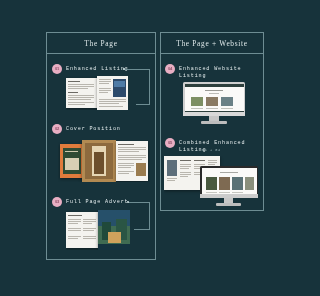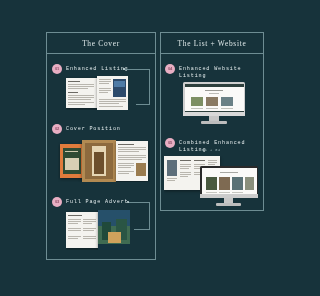--- a/index.html
+++ b/index.html
@@ -67,21 +67,21 @@
   .mon-neck{position:absolute;background:#c6c6c6;}
   .mon-foot{position:absolute;background:#bdbdbd;border-radius:1px;}
 </style>
 </head>
 <body>
 
 <div class="board">
 
   <div class="col col-left">
     <div class="col-head">
-      <span class="col-head-txt">The Cover</span>
+      <span class="col-head-txt">The Page</span>
     </div>
   </div>
 
   <div class="item-head" style="left:52px;top:64px;">
     <span class="badge">01</span>
     <span class="item-label">Enhanced Listing</span>
   </div>
 
   <div class="conn conn-h" style="left:124px;top:69px;width:26px;"></div>
   <div class="conn conn-v" style="left:149px;top:69px;height:36px;"></div>
@@ -192,21 +192,21 @@
       <div class="blk" style="left:0;top:16px;width:32px;height:24px;background:#3f6b52;"></div>
       <div class="blk" style="left:4px;top:12px;width:9px;height:18px;background:#20493a;"></div>
       <div class="blk" style="left:18px;top:9px;width:11px;height:21px;background:#2a5544;"></div>
       <div class="blk" style="left:10px;top:22px;width:13px;height:11px;background:#cfa25c;"></div>
       <div class="blk" style="left:0;top:34px;width:32px;height:6px;background:#14333f;"></div>
     </div>
   </div>
 
   <div class="col col-right">
     <div class="col-head">
-      <span class="col-head-txt">The List + Website</span>
+      <span class="col-head-txt">The Page + Website</span>
     </div>
   </div>
 
   <div class="item-head" style="left:165px;top:64px;">
     <span class="badge">04</span>
     <span class="item-label">Enhanced Website
 Listing</span>
   </div>
 
   <div class="art" style="left:183px;top:82px;width:62px;height:42px;">

